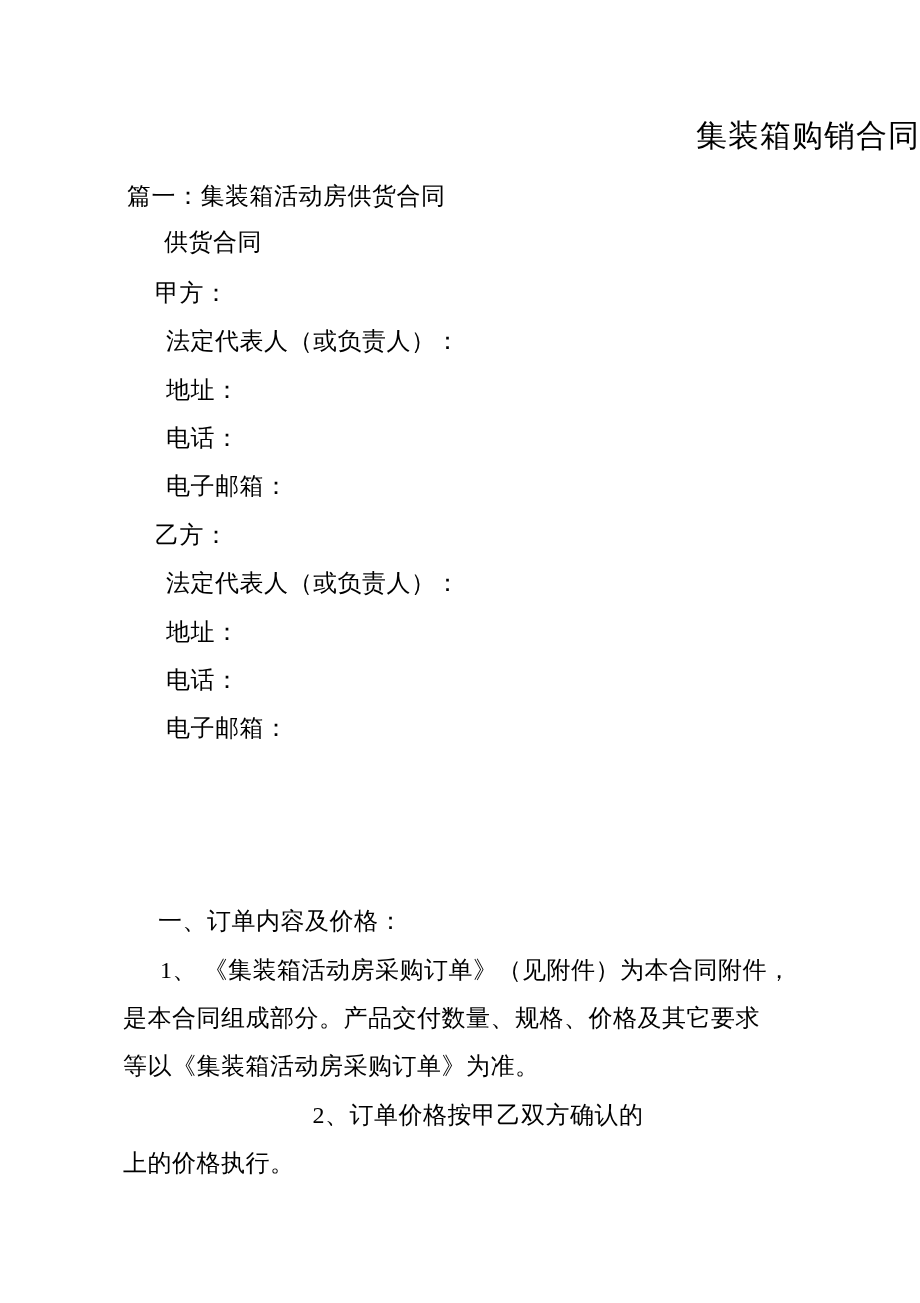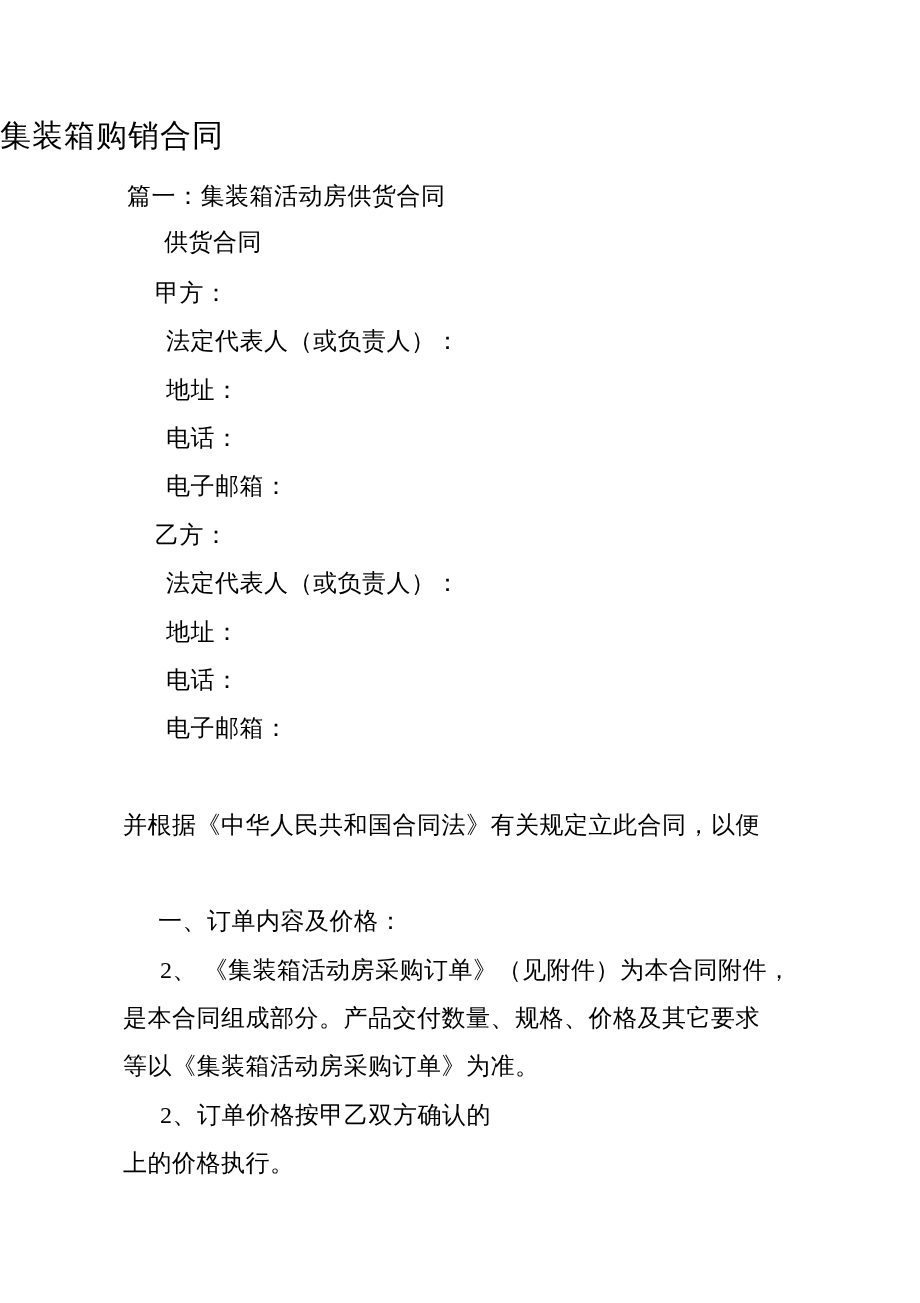--- a/index.html
+++ b/index.html
@@ -12,21 +12,21 @@
     color: #000000;
   }
   .page {
     position: absolute; inset: 0;
     background: #ffffff;
   }
   .doc-title {
     position: absolute;
     top: 117px; left: 0; width: 920px;
     margin: 0;
-    text-align: left;
+    text-align: right;
     font-size: 31px;
     font-weight: 400;
     line-height: 38px;
     letter-spacing: 1px;
     white-space: pre;
   }
   .line {
     position: absolute;
     font-size: 24px;
     line-height: 30px;
@@ -37,21 +37,21 @@
   .x-margin   { left: 123px; }  
   .x-heading  { left: 127px; }  
   .x-subtitle { left: 164px; font-family: Liberation Mono, monospace; }  
   .x-party    { left: 155px; }  
   .x-field    { left: 166px; }  
   .x-para     { left: 148px; }  
   .x-section  { left: 158px; }  
   .x-item     { left: 160px; }  
   .justified {
     display: flex;
-    justify-content: flex-start;
+    justify-content: center;
     left: 160px;
     width: 636px; 
   }
 </style>
 </head>
 <body>
 
 <div class="page">
 
   <h1 class="doc-title">集装箱购销合同</h1>
@@ -74,26 +74,25 @@
 
   <div class="line x-field" style="top:568px">法定代表人（或负责人）：</div>
 
   <div class="line x-field" style="top:617px">地址：</div>
 
   <div class="line x-field" style="top:665px">电话：</div>
 
   <div class="line x-field" style="top:713px">电子邮箱：</div>
 
 
-  <div class="line x-margin" style="top:810px">并根据《中华人民共和国合同法》有关规定立此合同，以便</div>
 
 
   <div class="line x-section" style="top:906px">一、订单内容及价格：</div>
 
-  <div class="line x-item" style="top:955px">2、 《集装箱活动房采购订单》（见附件）为本合同附件，</div>
+  <div class="line x-item" style="top:955px">1、 《集装箱活动房采购订单》（见附件）为本合同附件，</div>
 
   <div class="line x-margin" style="top:1051px">等以《集装箱活动房采购订单》为准。</div>
 
   <div class="line x-margin" style="top:1003px">是本合同组成部分。产品交付数量、规格、价格及其它要求</div>
 
   <div class="line justified" style="top:1100px">
     <span>2、订单价格按甲乙双方确认的</span>
   </div>
 
   <div class="line x-margin" style="top:1148px">上的价格执行。</div>

